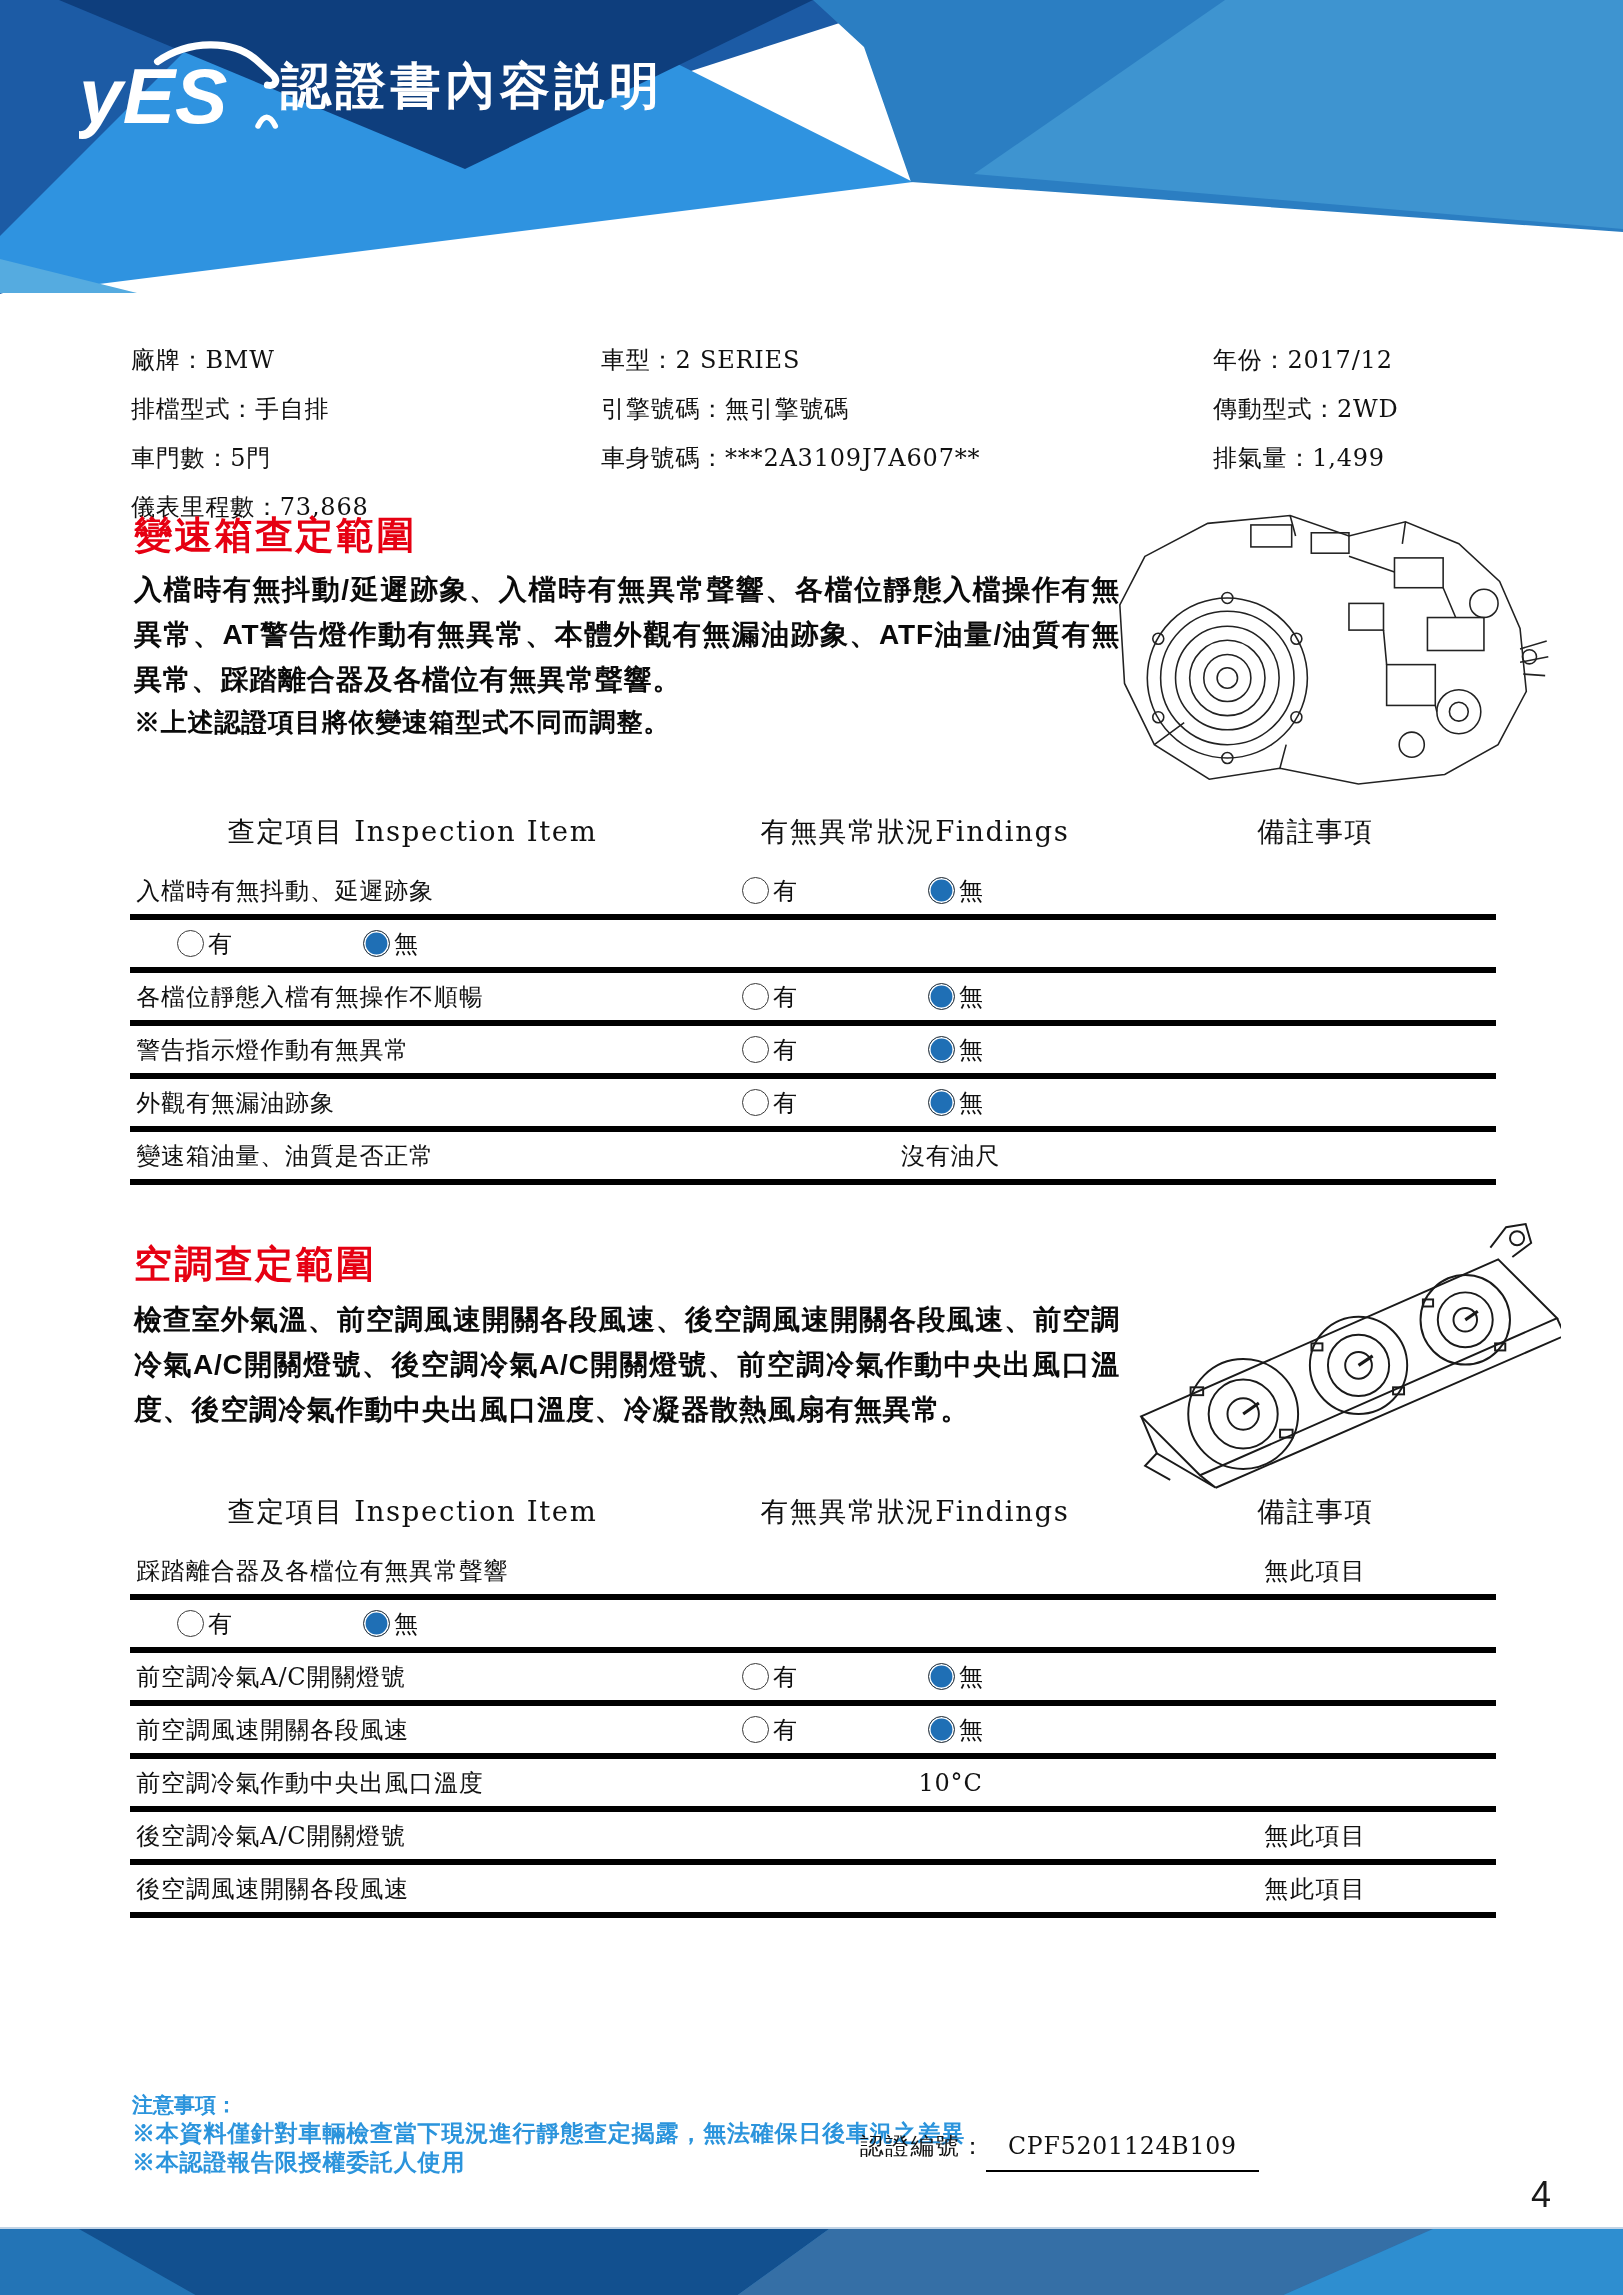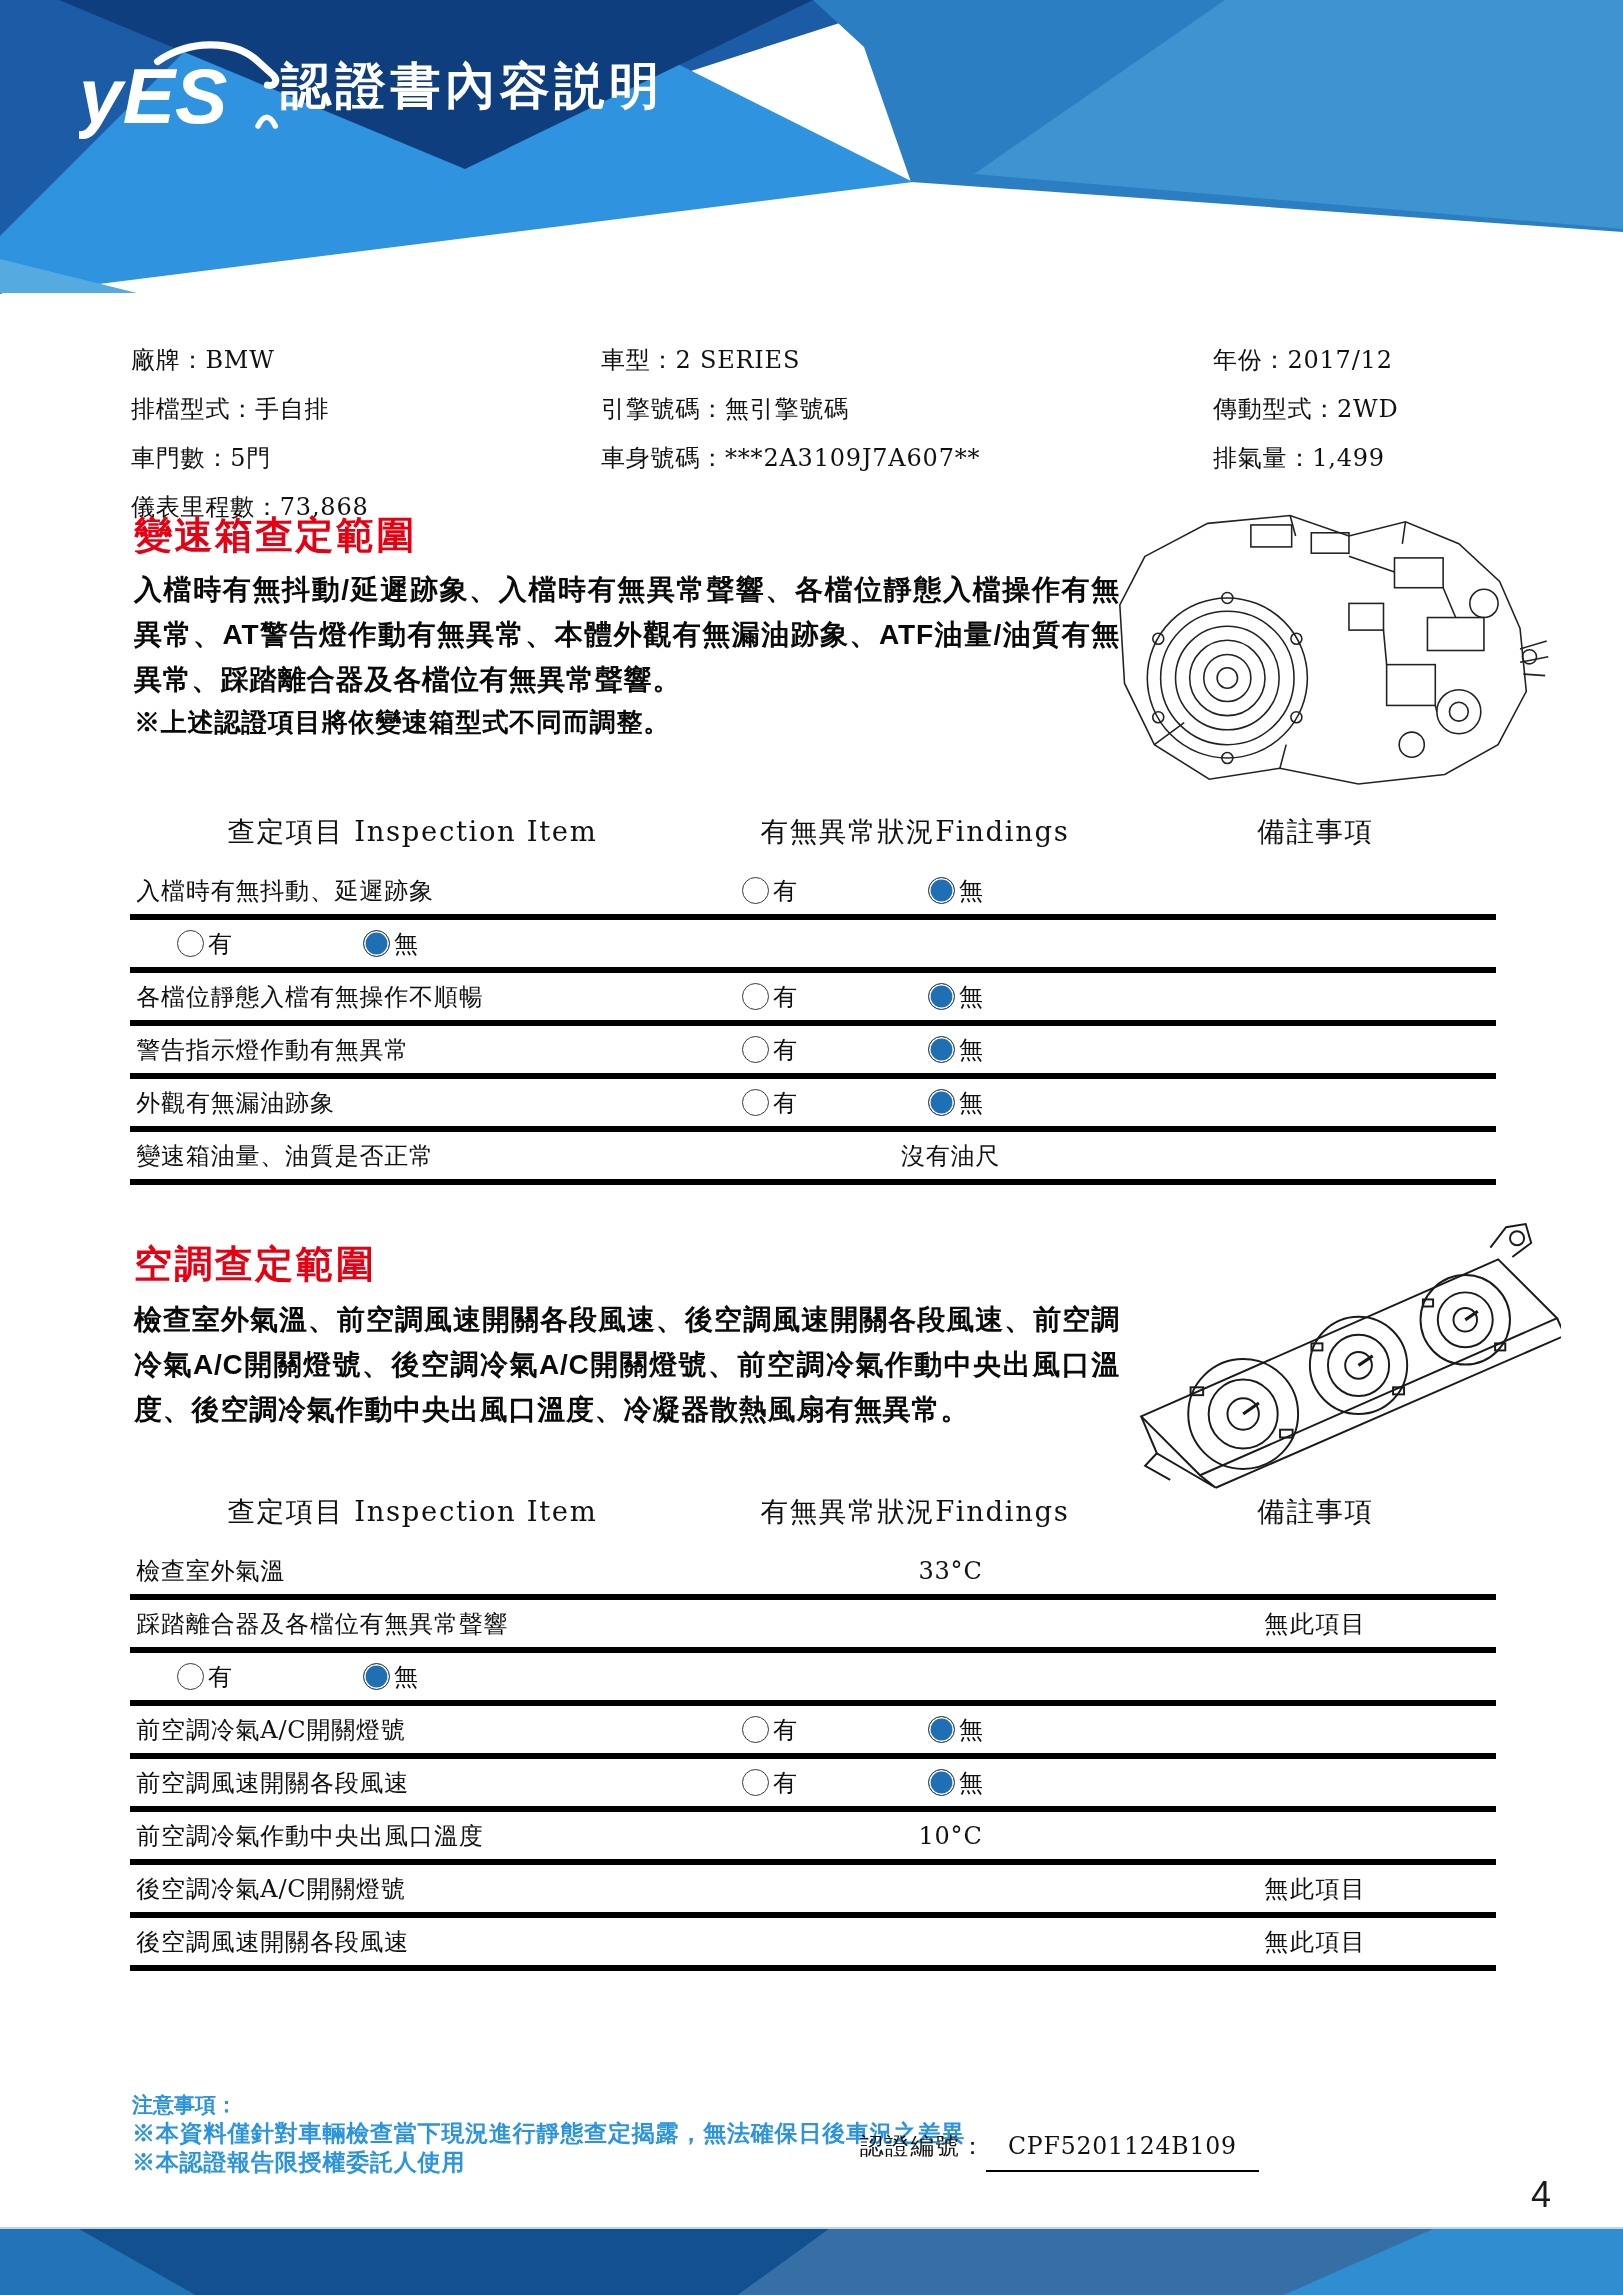--- a/index.html
+++ b/index.html
@@ -259,27 +259,20 @@
 </div>
 
 <div class="dtable" style="top:1494px;">
   <div class="thead">
     <div class="th h1">查定項目 Inspection Item</div>
     <div class="th h2">有無異常狀況Findings</div>
     <div class="th h3">備註事項</div>
   </div>
   <div id="ac-rows">
       <div class="trow">
-        <div class="cell-item">檢查室外氣溫</div>
-        <div class="cell-find">
-          <div class="find-text">33°C</div>
-        </div>
-        <div class="cell-remark"></div>
-      </div>
-      <div class="trow">
         <div class="cell-item">踩踏離合器及各檔位有無異常聲響</div>
         <div class="cell-find"></div>
         <div class="cell-remark">無此項目</div>
       </div>
       <div class="trow">
         <div class="cell-find">
           <span class="radio-group rg-yes">
             <span class="radio-circle"></span>
             <span class="radio-label">有</span>
           </span>

